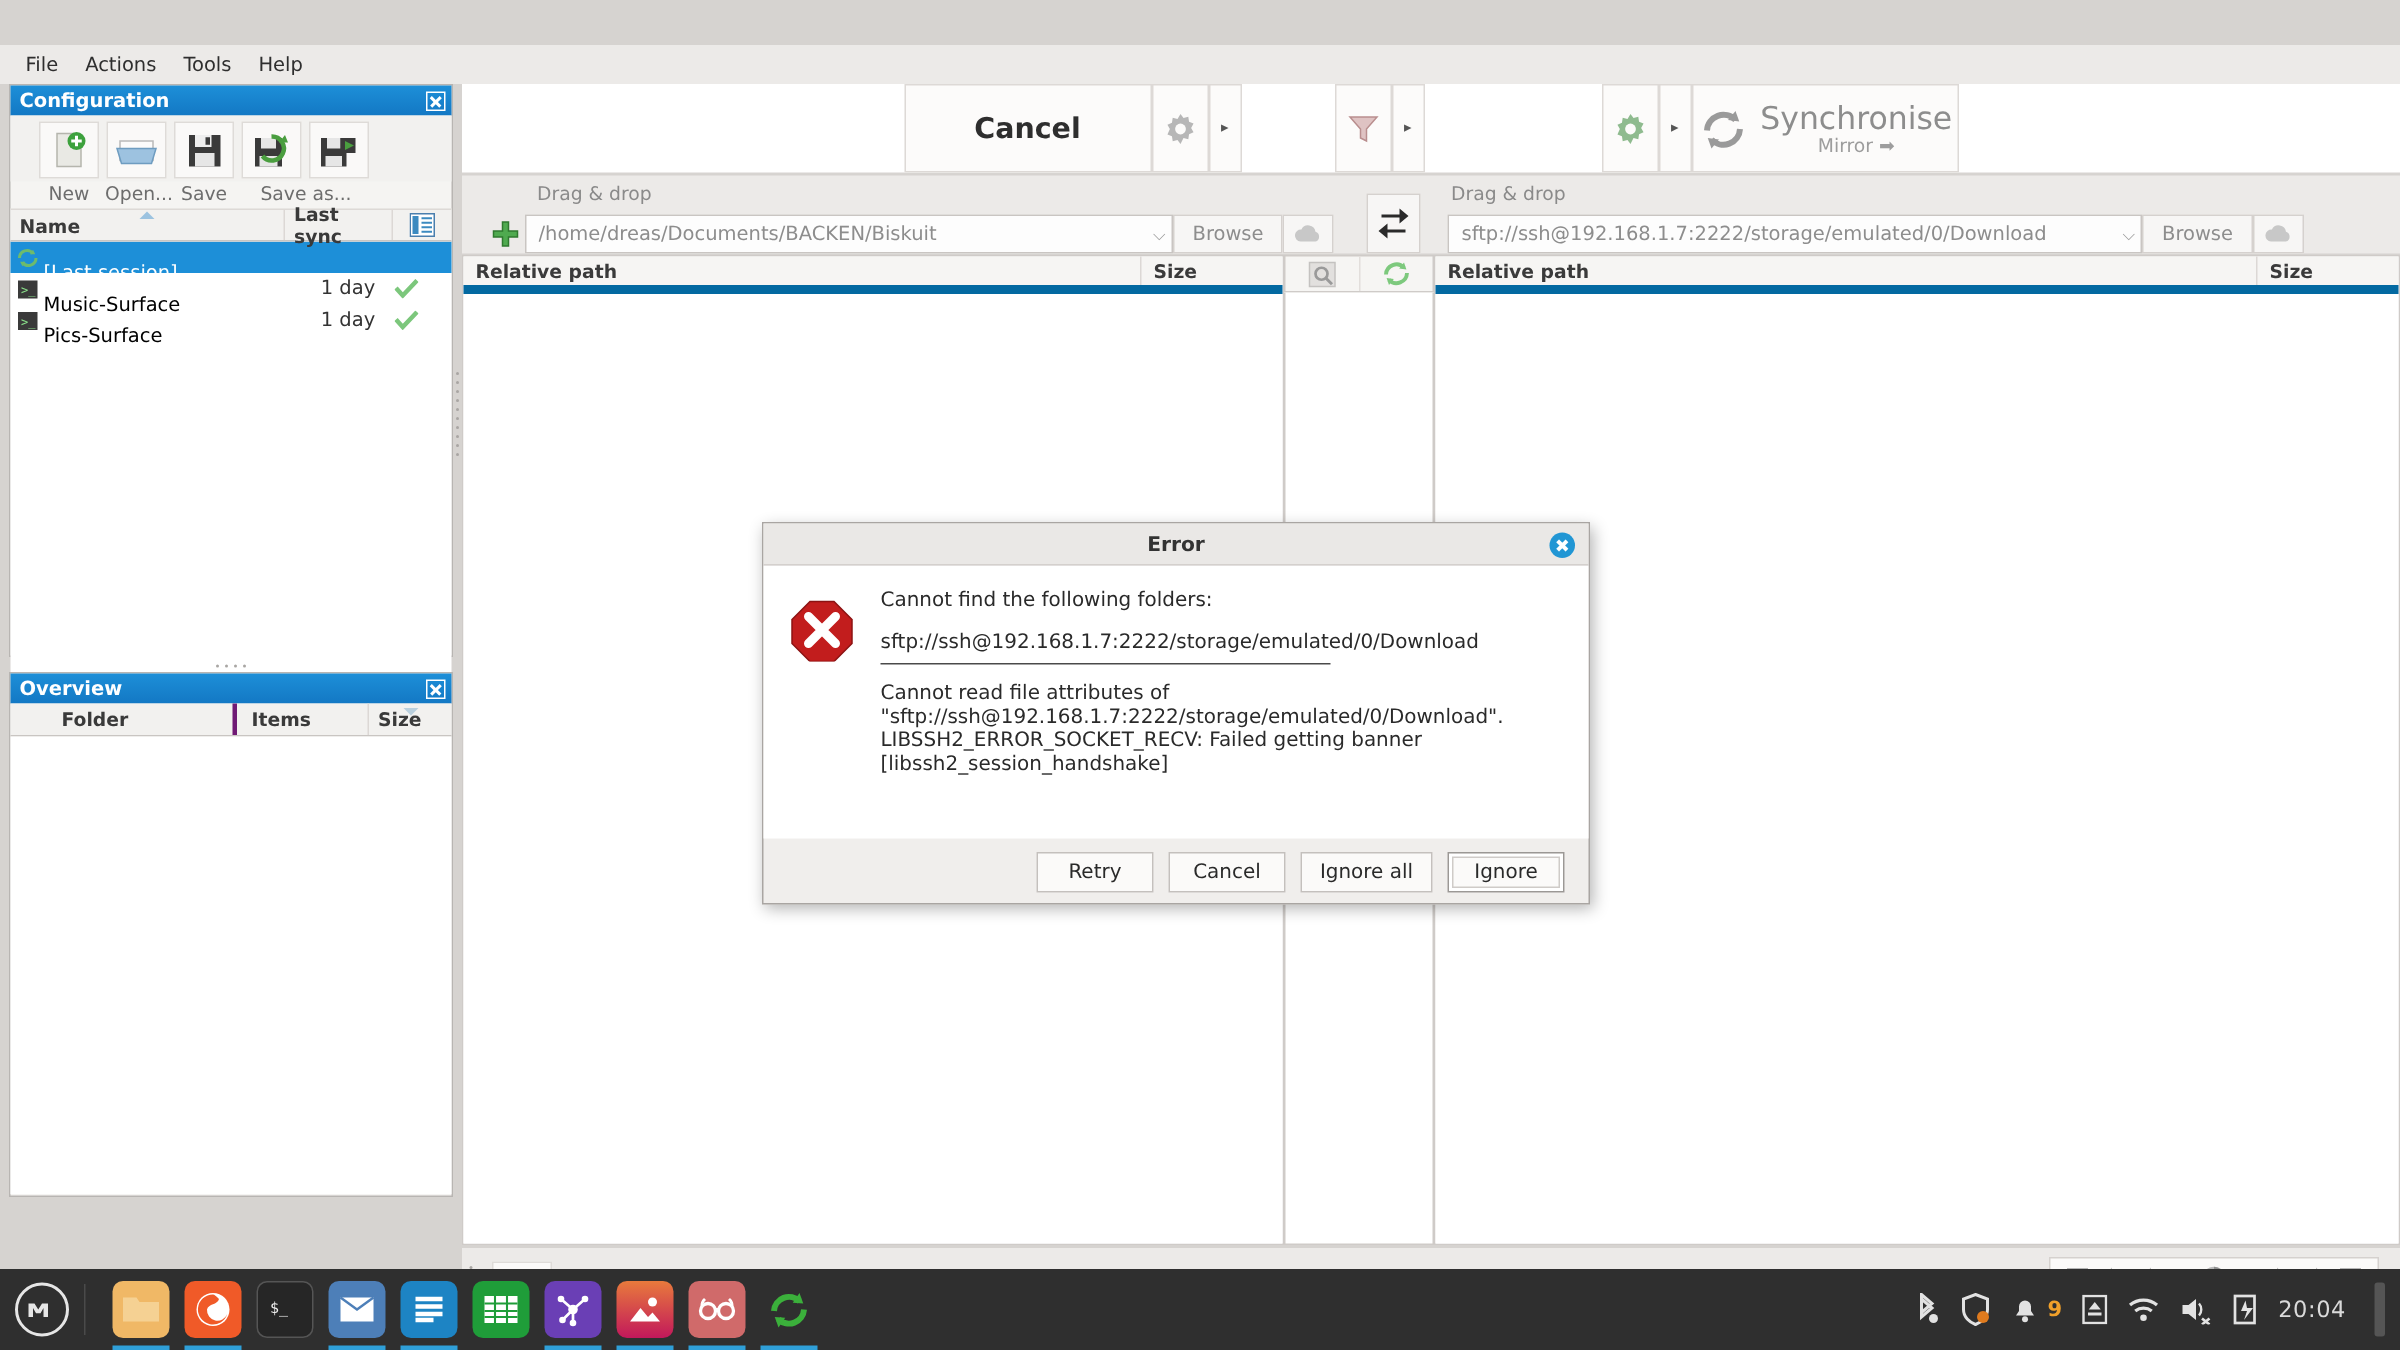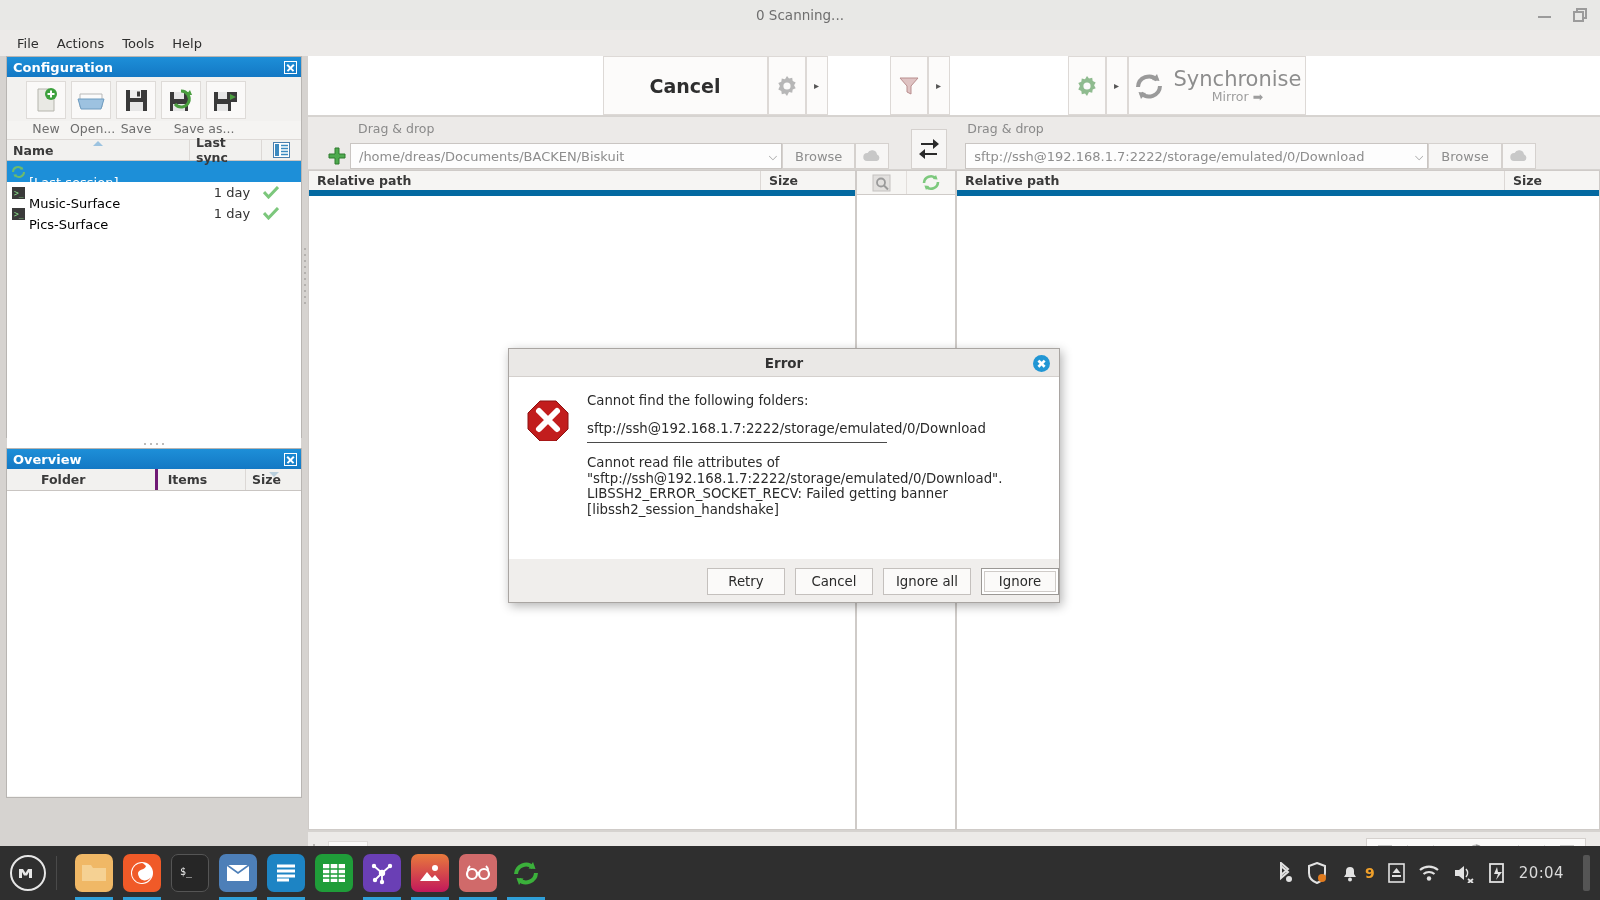--- a/index.html
+++ b/index.html
@@ -140,21 +140,21 @@
                display:flex; align-items:center; justify-content:center; position:relative; }
   .dlg-title .t { font-weight:bold; font-size:13.5px; color:#333; }
   .dlg-close { position:absolute; right:9px; top:6px; width:17px; height:17px; border-radius:50%;
                background:#2196d4; color:#fff; font-size:12px; display:flex; align-items:center; justify-content:center; font-weight:bold; }
   .dlg-body { background:#fff; height:182px; padding:16px 18px 0 18px; display:flex; gap:16px; }
   .dlg-icon { width:44px; flex:0 0 44px; padding-top:6px; }
   .dlg-text { font-size:13.3px; color:#2a2a2a; line-height:15.5px; }
   .dlg-text .ln { margin-bottom:12px; }
   .dlg-text .rule { border-bottom:1px solid #4a4a4a; width:300px; margin:-6px 0 12px 0; }
   .dlg-text .blk div { line-height:15.7px; }
-  .dlg-footer { height:44px; display:flex; align-items:center; justify-content:flex-end; gap:10px; }
+  .dlg-footer { height:44px; display:flex; align-items:center; justify-content:flex-end; gap:10px; padding-right:16px; }
   .dlg-btn { min-width:78px; height:27px; border:1px solid #c4c0bd; background:#fbfaf9; font-size:13.3px; color:#2a2a2a;
              display:flex; align-items:center; justify-content:center; padding:0 12px; }
   .dlg-btn.focus { border:1px solid #9b9895; box-shadow: inset 0 0 0 2px #fff, inset 0 0 0 3px #cfcbc8; }
 
   
   .taskbar { position:absolute; left:0; top:846px; width:1600px; height:54px; background:#2f2f2f; display:flex; align-items:center; }
   .tb-menu { width:56px; display:flex; align-items:center; justify-content:center; }
   .tb-divider { width:1px; height:34px; background:#4a4a4a; }
   .tb-apps { display:flex; align-items:center; gap:10px; padding-left:18px; }
   .app-ico { width:38px; height:38px; border-radius:7px; display:flex; align-items:center; justify-content:center; position:relative; }
@@ -163,30 +163,20 @@
   .tray .clock { color:#dadada; font-size:15px; letter-spacing:0.4px; }
   .tray-pill { width:7px; height:36px; background:#555; border-radius:2px; margin-left:6px;}
   .badge9 { color:#f0a02a; font-size:14px; font-weight:bold; }
   svg { display:block; }
 </style>
 </head>
 <body>
 
 <div id="app">
 
-  <div class="titlebar">
-    <div class="title">0 Scanning...</div>
-    <div class="win-btns">
-      <div class="win-btn min"></div>
-      <div class="win-btn max">
-          <span class="r1"></span>
-          <span class="r2"></span>
-        </div>
-    </div>
-  </div>
 
   <div class="menubar">
     <div class="mi">File</div>
     <div class="mi">Actions</div>
     <div class="mi">Tools</div>
     <div class="mi">Help</div>
   </div>
 
   <div class="body-area">
 

